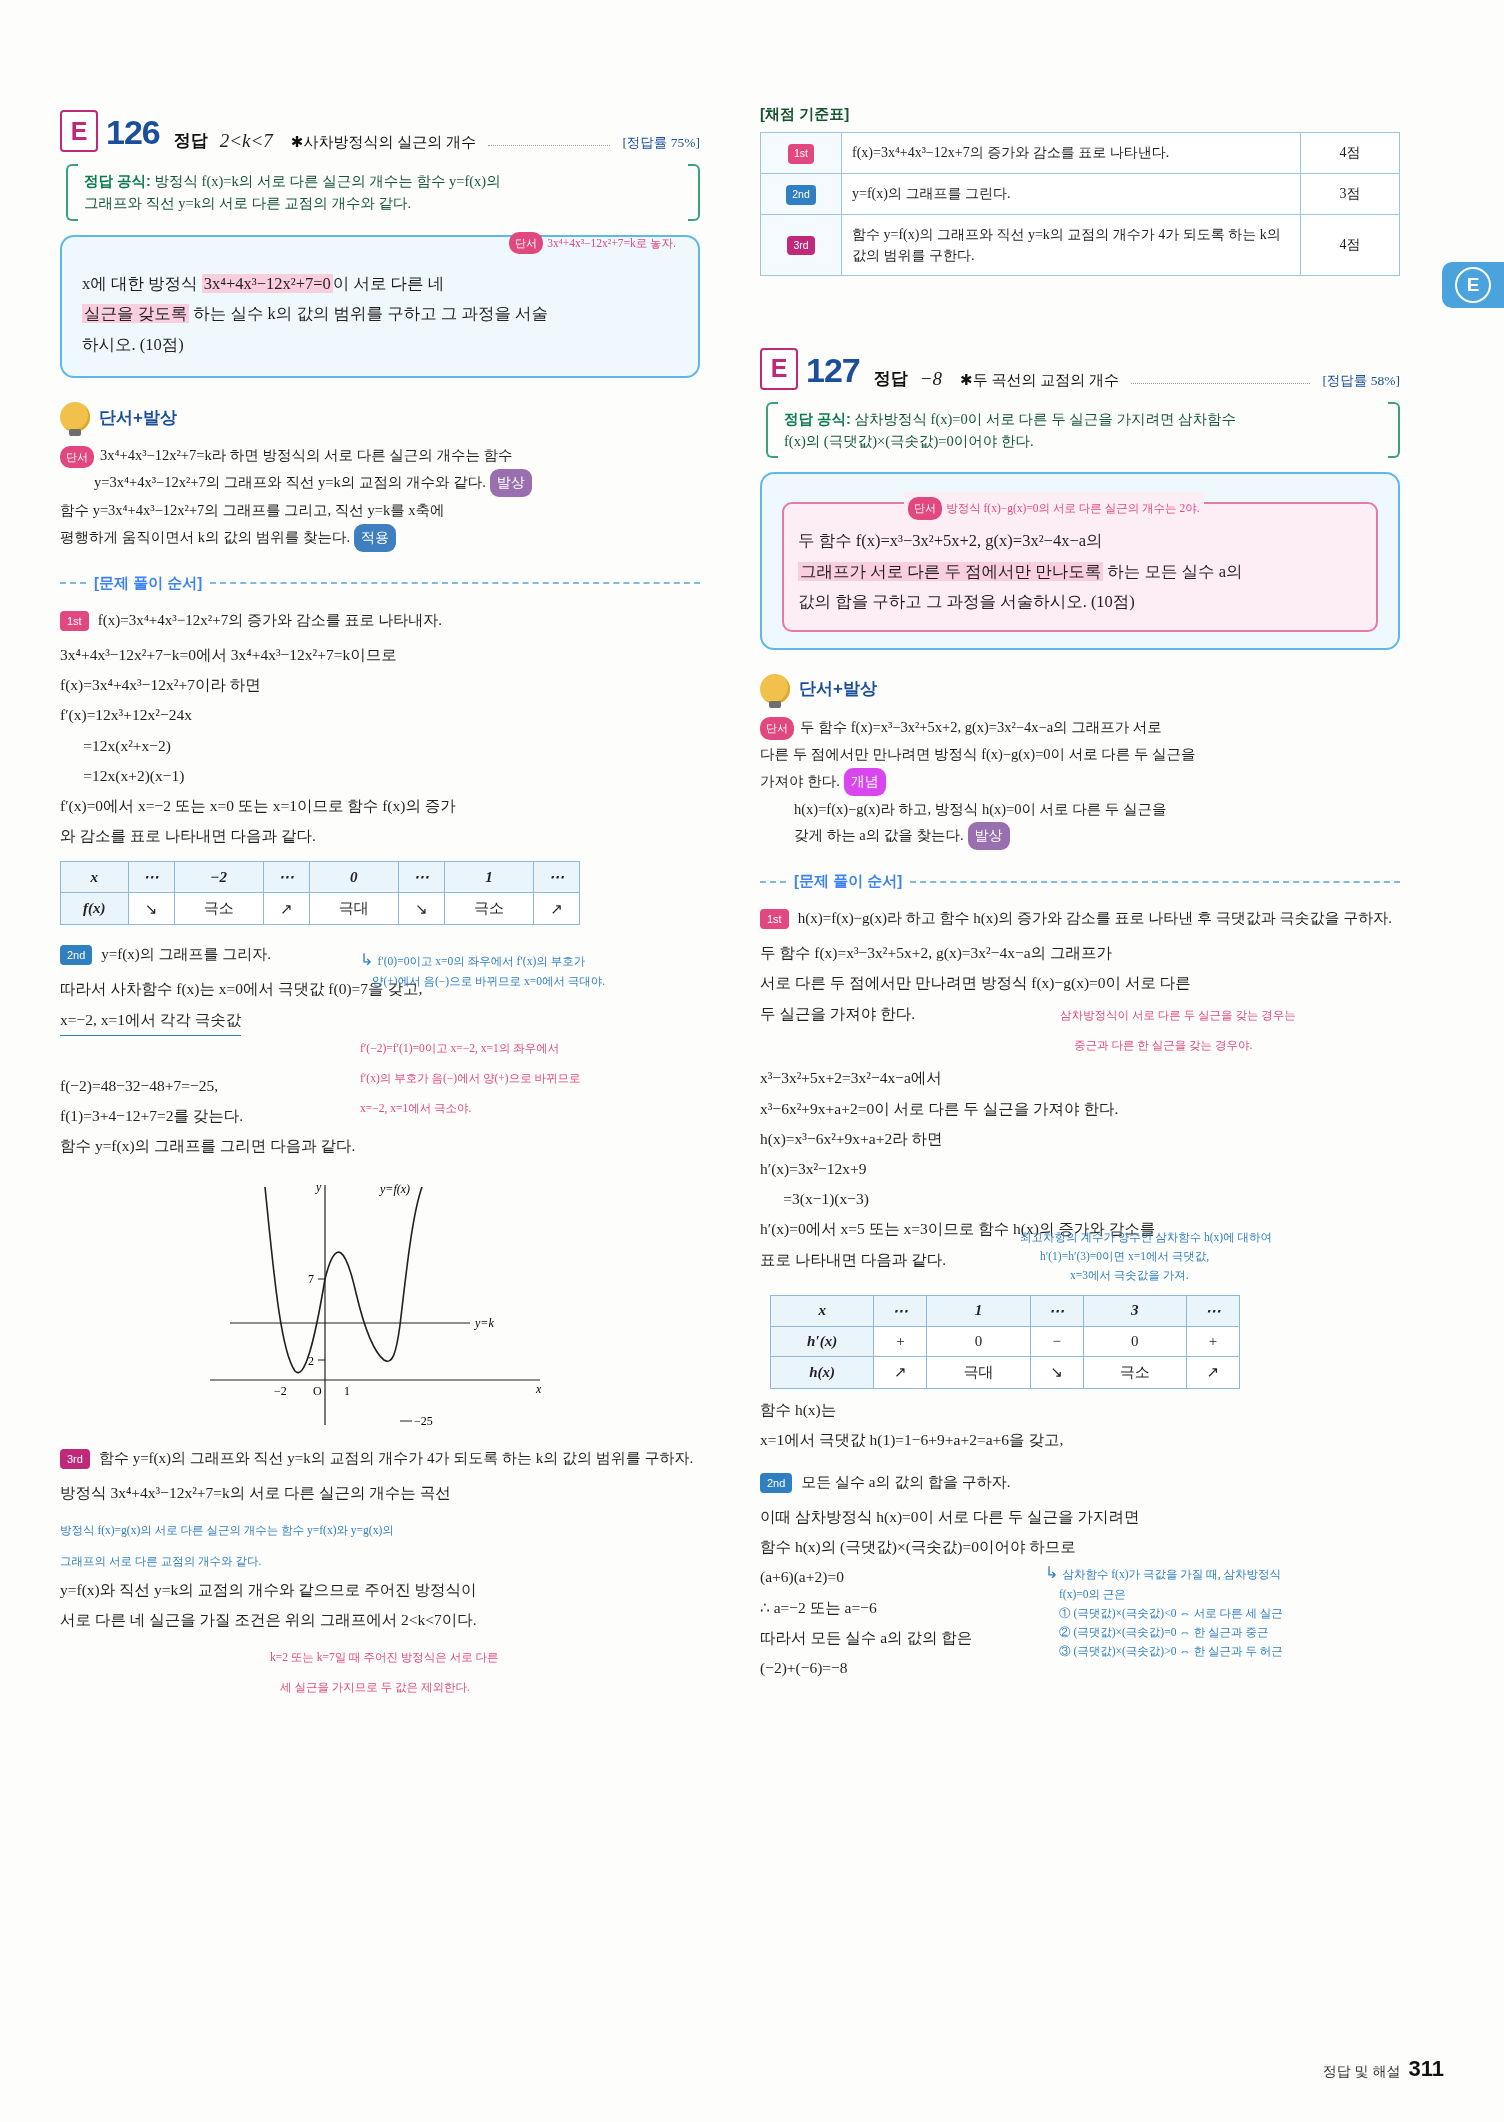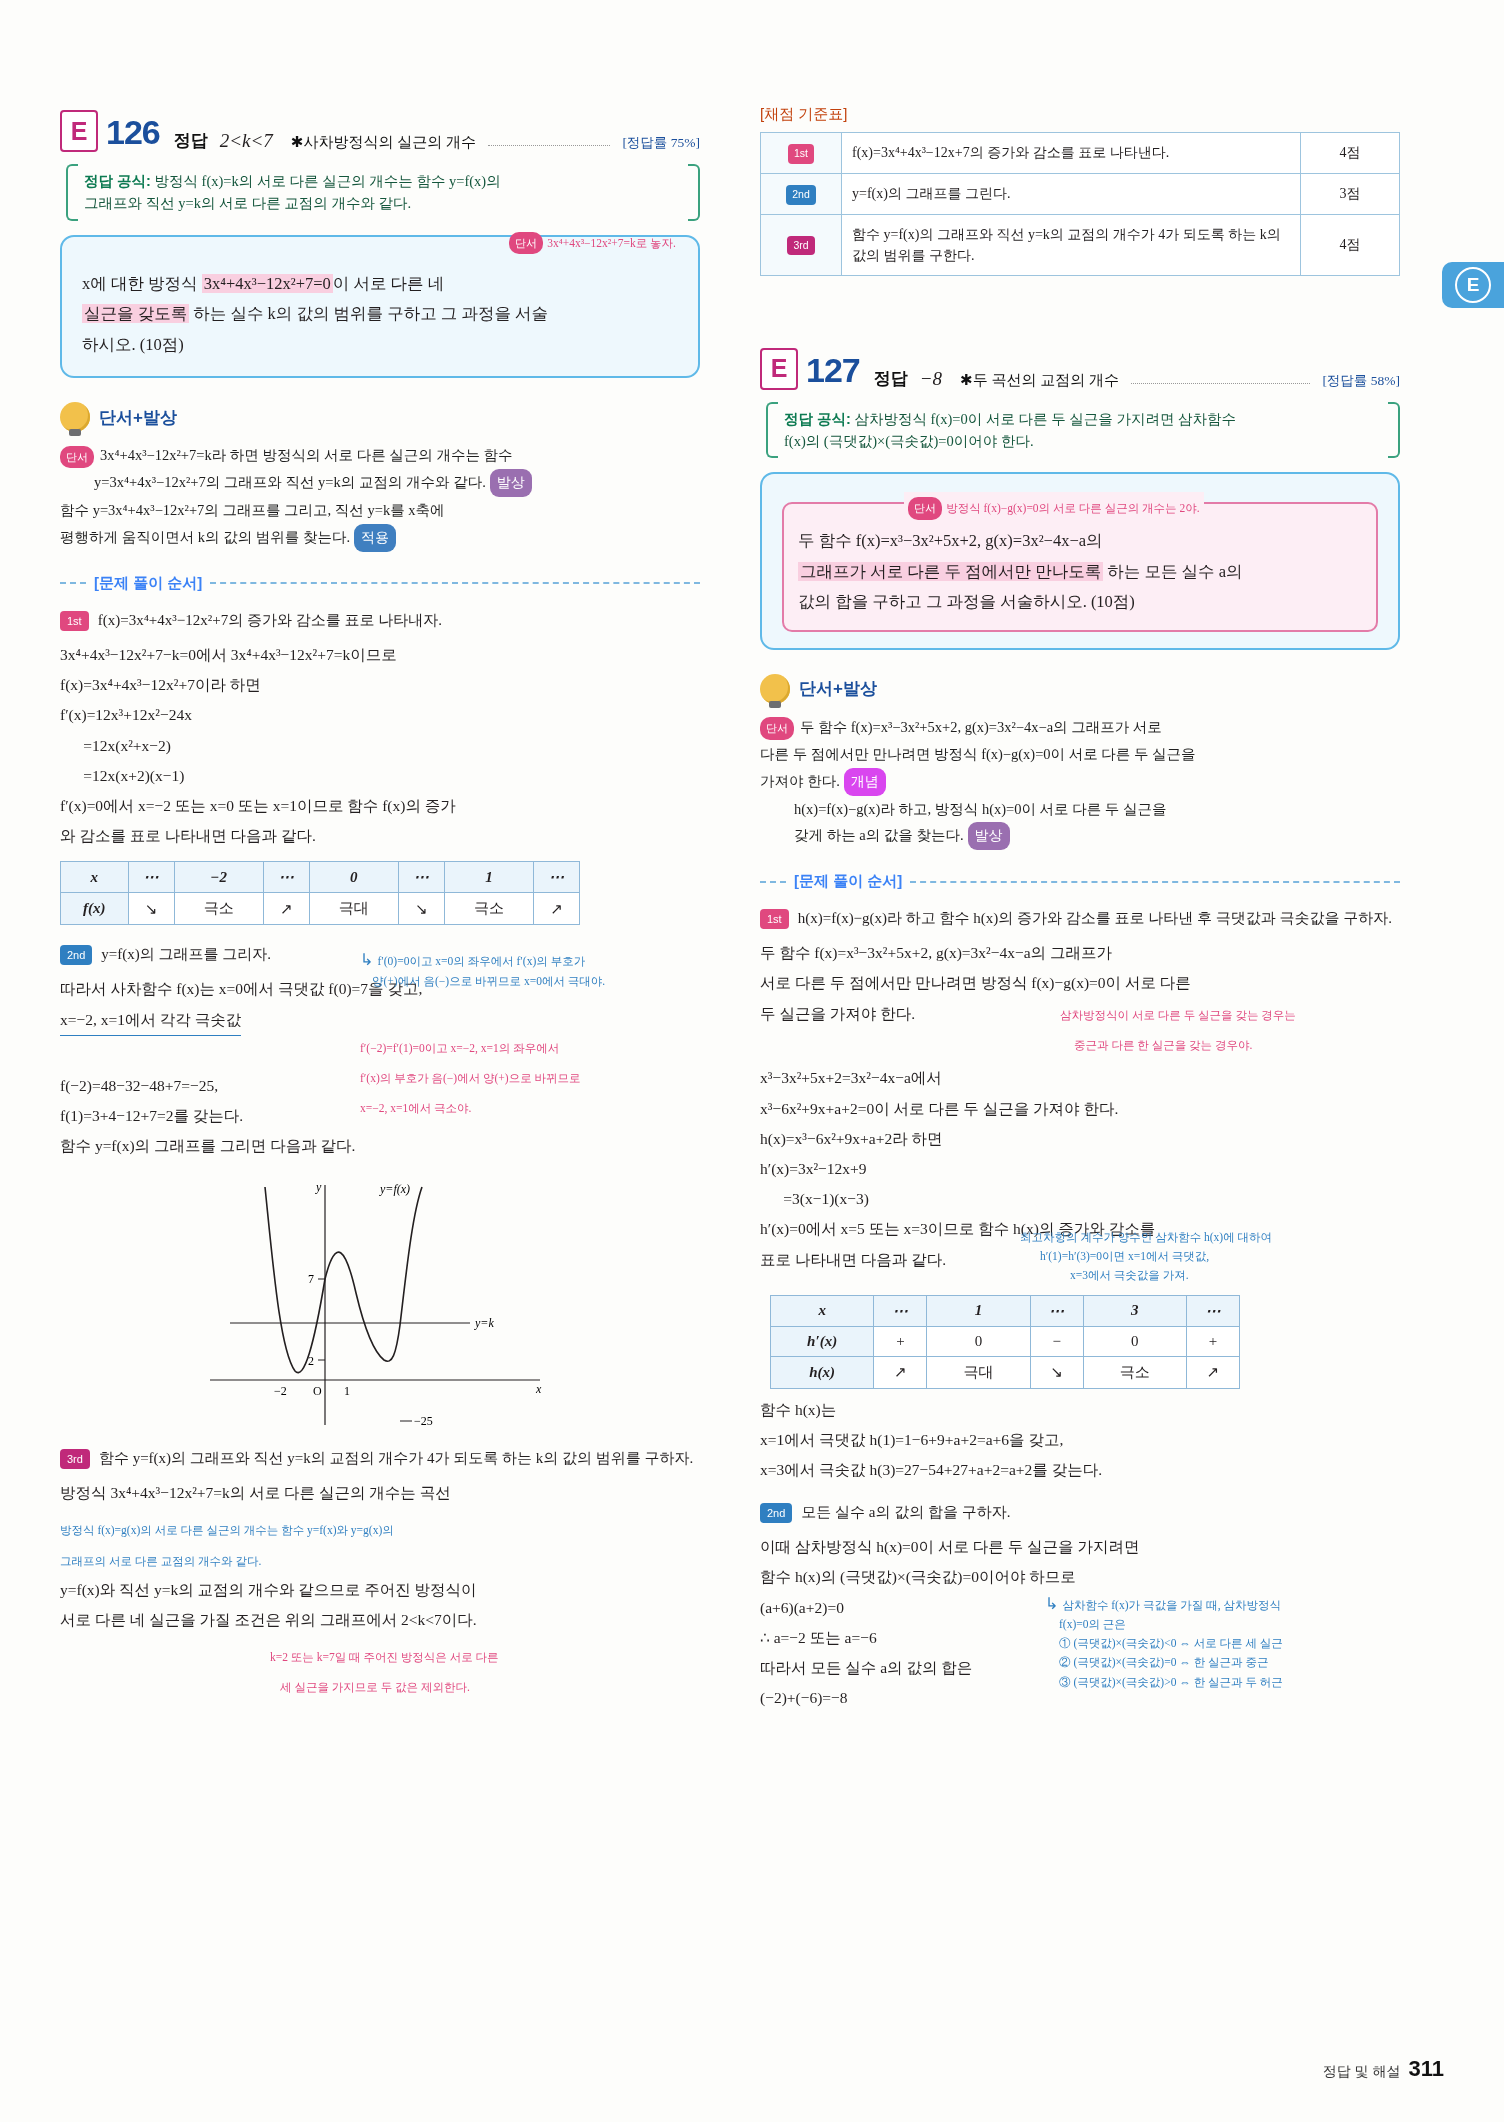--- a/index.html
+++ b/index.html
@@ -96,21 +96,21 @@
 
   
   table.vt{border-collapse:collapse;margin-top:10px;width:520px;}
   table.vt td,table.vt th{
     border:1px solid #8fb8d8;text-align:center;font-size:15px;padding:6px 0;background:#fff;
   }
   table.vt th{background:#eaf4fb;font-style:italic;}
   table.vt td.hd{background:#eaf4fb;font-style:italic;font-weight:bold;}
 
   
-  .score-title{font-family:"Liberation Sans",sans-serif;font-size:15px;color:#c2410c;font-weight:normal;}
+  .score-title{font-family:"Liberation Sans",sans-serif;font-size:15px;color:#14532d;font-weight:bold;}
   table.score{border-collapse:collapse;margin-top:8px;width:640px;}
   table.score td{border:1px solid #9dc4de;font-size:14px;padding:9px 10px;background:#fff;line-height:1.5;}
   table.score td.num{width:60px;text-align:center;background:#f4fafd;}
   table.score td.pt{width:78px;text-align:center;}
   .sbadge{
     display:inline-block;font-family:"Liberation Sans",sans-serif;font-size:10.5px;color:#fff;
     background:#e0487f;border-radius:4px;padding:2px 6px;
   }
   .sbadge.b{background:#2f7fc1;}
   .sbadge.p{background:#c0297a;}
@@ -434,21 +434,20 @@
         <td>↘</td>
         <td>극소</td>
         <td>↗</td>
       </tr>
     </tbody>
       </table>
 
     <div class="body-text">
       <div>함수 h(x)는</div>
       <div>x=1에서 극댓값 h(1)=1−6+9+a+2=a+6을 갖고,</div>
-      <div>x=3에서 극솟값 h(3)=27−54+27+a+2=a+2를 갖는다.</div>
     </div>
 
     <div class="step" style="margin-top:14px">
       <span class="stepnum s2">2nd</span>
       <span>모든 실수 a의 값의 합을 구하자.</span>
     </div>
 
     <div class="body-text">
       <div>이때 삼차방정식 h(x)=0이 서로 다른 두 실근을 가지려면</div>
       <div>함수 h(x)의 (극댓값)×(극솟값)=0이어야 하므로</div>

